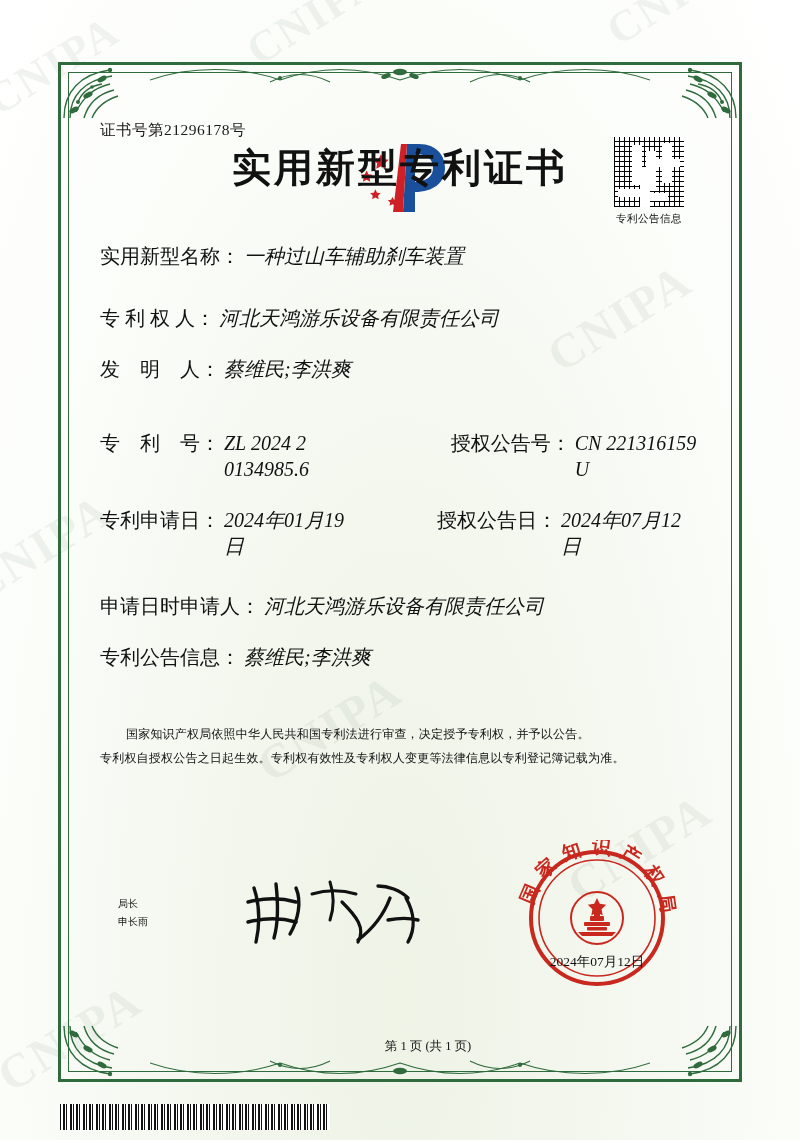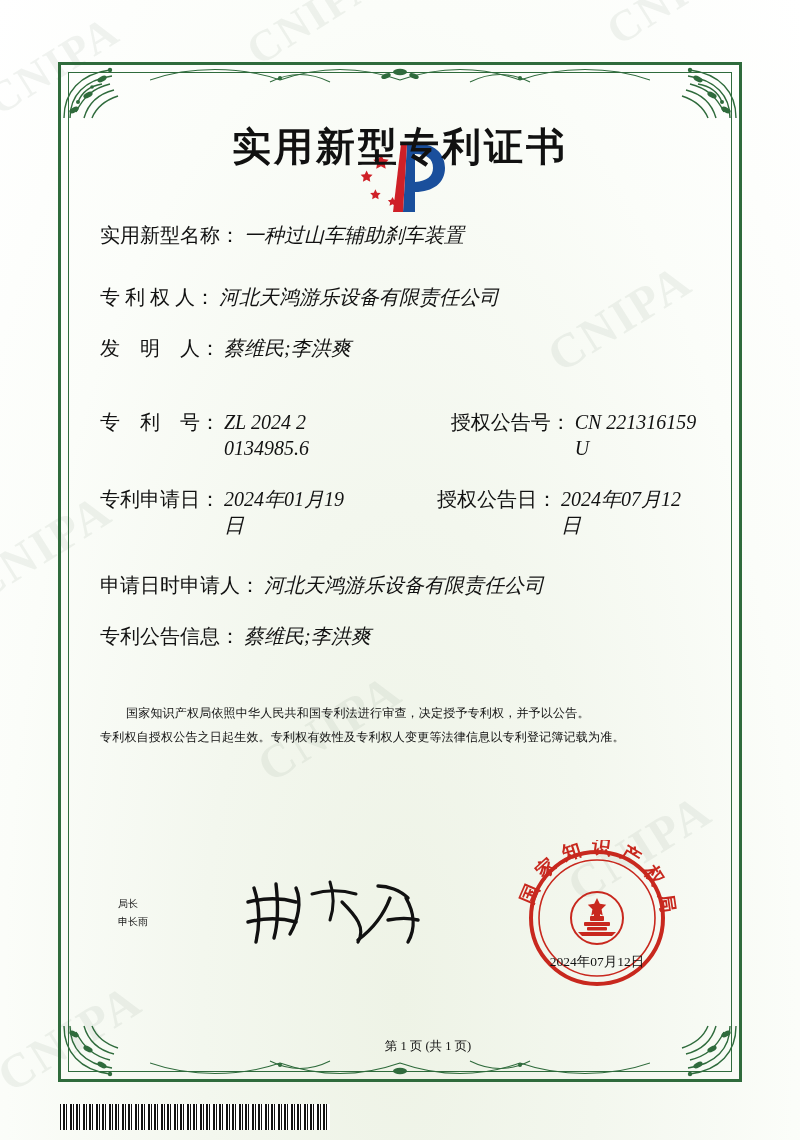--- a/index.html
+++ b/index.html
@@ -333,22 +333,27 @@
       <path d="M62 6 L58 74 L48 74 L56 6 Z" fill="#cf2027"></path>
       <g fill="#cf2027">
         <path d="M30 14 l2.6 5.4 5.9 .8 -4.3 4.2 1 5.9 -5.2-2.8 -5.3 2.8 1-5.9 -4.3-4.2 5.9-.8z" transform="scale(0.9) translate(10,4)"></path>
         <path d="M16 30 l2 4.2 4.6 .6 -3.3 3.3 .8 4.6 -4.1-2.2 -4.1 2.2 .8-4.6 -3.3-3.3 4.6-.6z" transform="scale(0.9) translate(8,6)"></path>
         <path d="M22 48 l1.7 3.5 3.8 .5 -2.7 2.7 .6 3.8 -3.4-1.8 -3.4 1.8 .6-3.8 -2.7-2.7 3.8-.5z" transform="scale(0.95) translate(10,6)"></path>
         <path d="M40 56 l1.5 3.1 3.4 .5 -2.5 2.4 .6 3.4 -3-1.6 -3.1 1.6 .6-3.4 -2.4-2.4 3.4-.5z" transform="scale(0.95) translate(10,6)"></path>
       </g>
     </svg>
   </div>
 
+  <div class="qr-wrap">
+    <div class="qr"></div>
+    <div class="qr-cap">专利公告信息</div>
+  </div>
 
   <div class="content">
+    <div class="cert-no">证书号第21296178号</div>
 
     <div class="title">实用新型专利证书</div>
 
     <div class="fields">
 
       <div class="row">
         <span class="lbl">实用新型名称：</span>
         <span class="val">一种过山车辅助刹车装置</span>
       </div>
 

